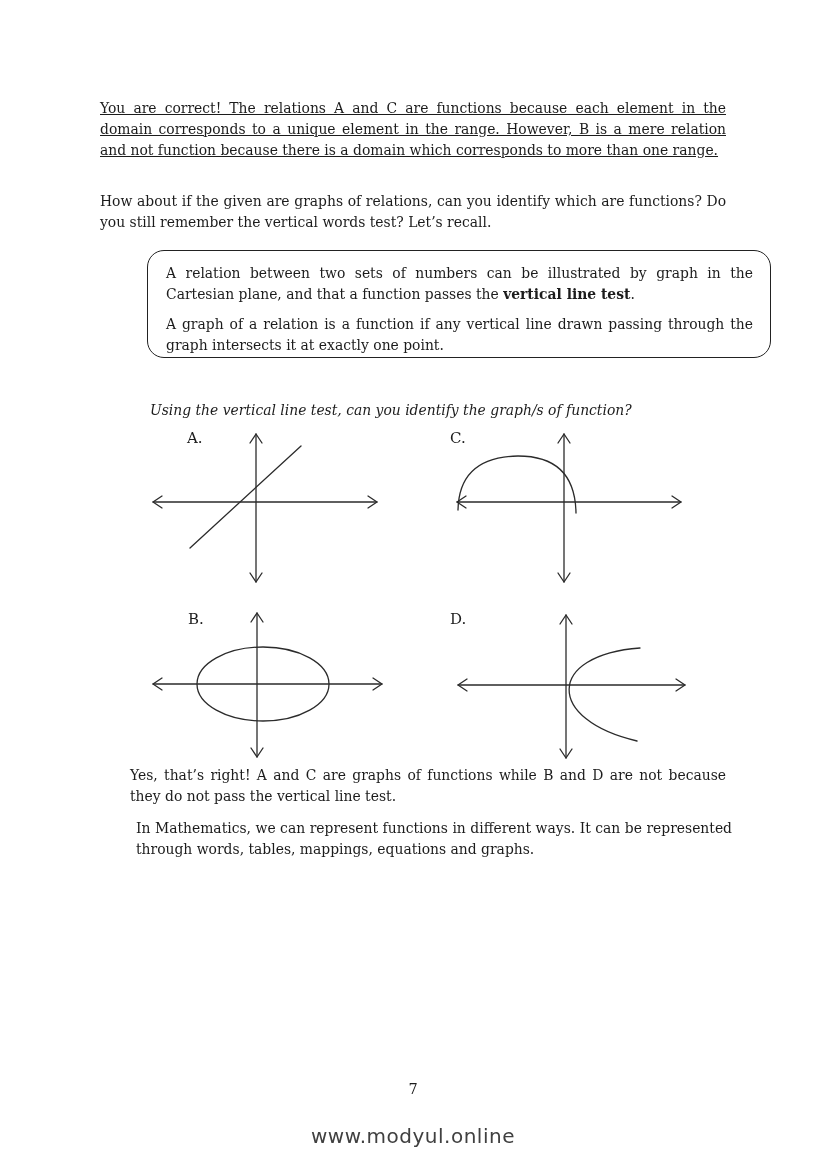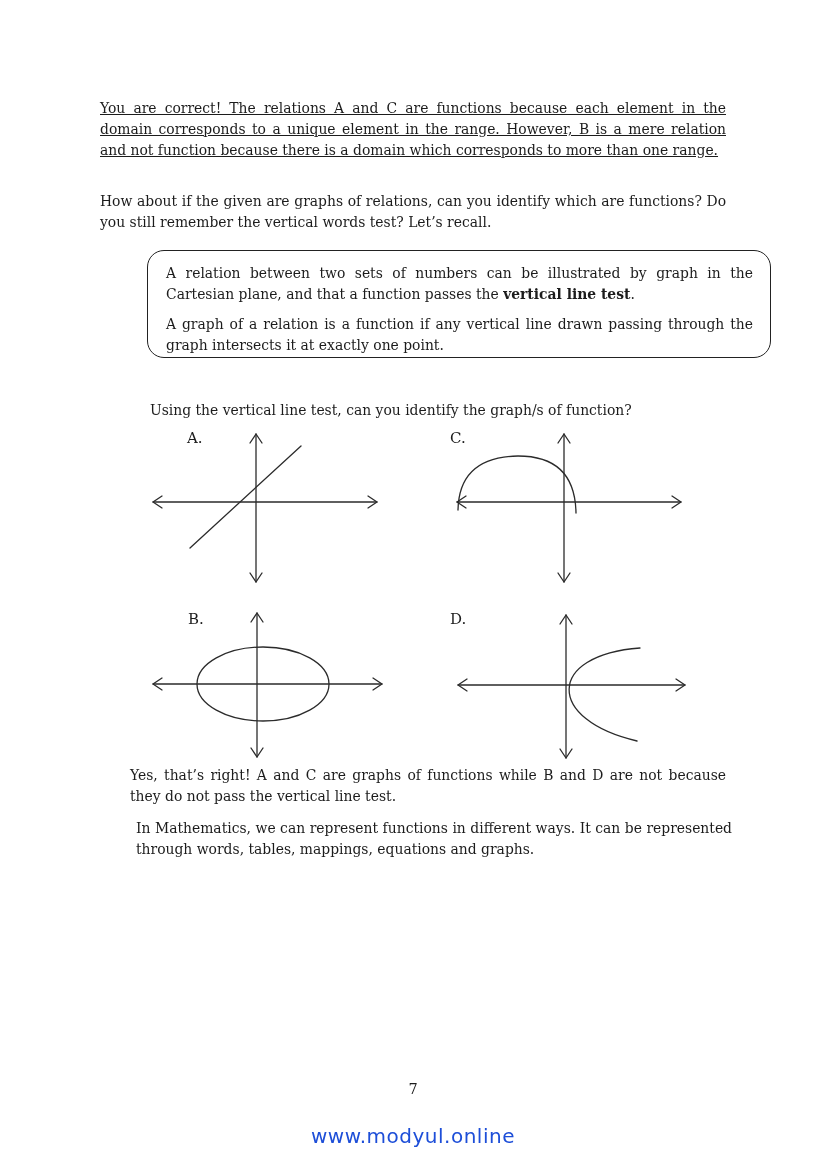--- a/index.html
+++ b/index.html
@@ -11,21 +11,21 @@
     font-family: "DejaVu Serif", serif;
     color: #1c1c1c;
     overflow: hidden;
   }
   .para {
     position: absolute;
     font-size: 13.9px;
     line-height: 21px;
     text-align: justify;
   }
-  .para.noj { text-align: left; }
+  .para.noj { text-align: left; font-style: italic; }
   .callout {
     position: absolute;
     left: 99px;
     top: 250px;
     width: 624px;
     height: 108px;
     box-sizing: border-box;
     border: 1.6px solid #222222;
     border-radius: 17px;
     padding: 12px 17px 0 18px;
@@ -61,21 +61,21 @@
   }
   .watermark {
     position: absolute;
     top: 1124px;
     left: 0;
     width: 826px;
     text-align: center;
     font-family: "DejaVu Sans", sans-serif;
     font-size: 20px;
     letter-spacing: 0.5px;
-    color: #1d4ed8;
+    color: #404040;
   }
 </style>
 </head>
 <body>
 
 <div class="page">
 
   <div class="para" id="p1" style="top:98px; left:100px; width:626px;text-decoration:underline;">You are correct! The relations A and C are functions because each element in the domain corresponds to a unique element in the range. However, B is a mere relation and not function because there is a domain which corresponds to more than one range.</div>
 
   <div class="para" id="p2" style="top:191px; left:100px; width:626px;">How about if the given are graphs of relations, can you identify which are functions? Do you still remember the vertical words test? Let’s recall.</div>

